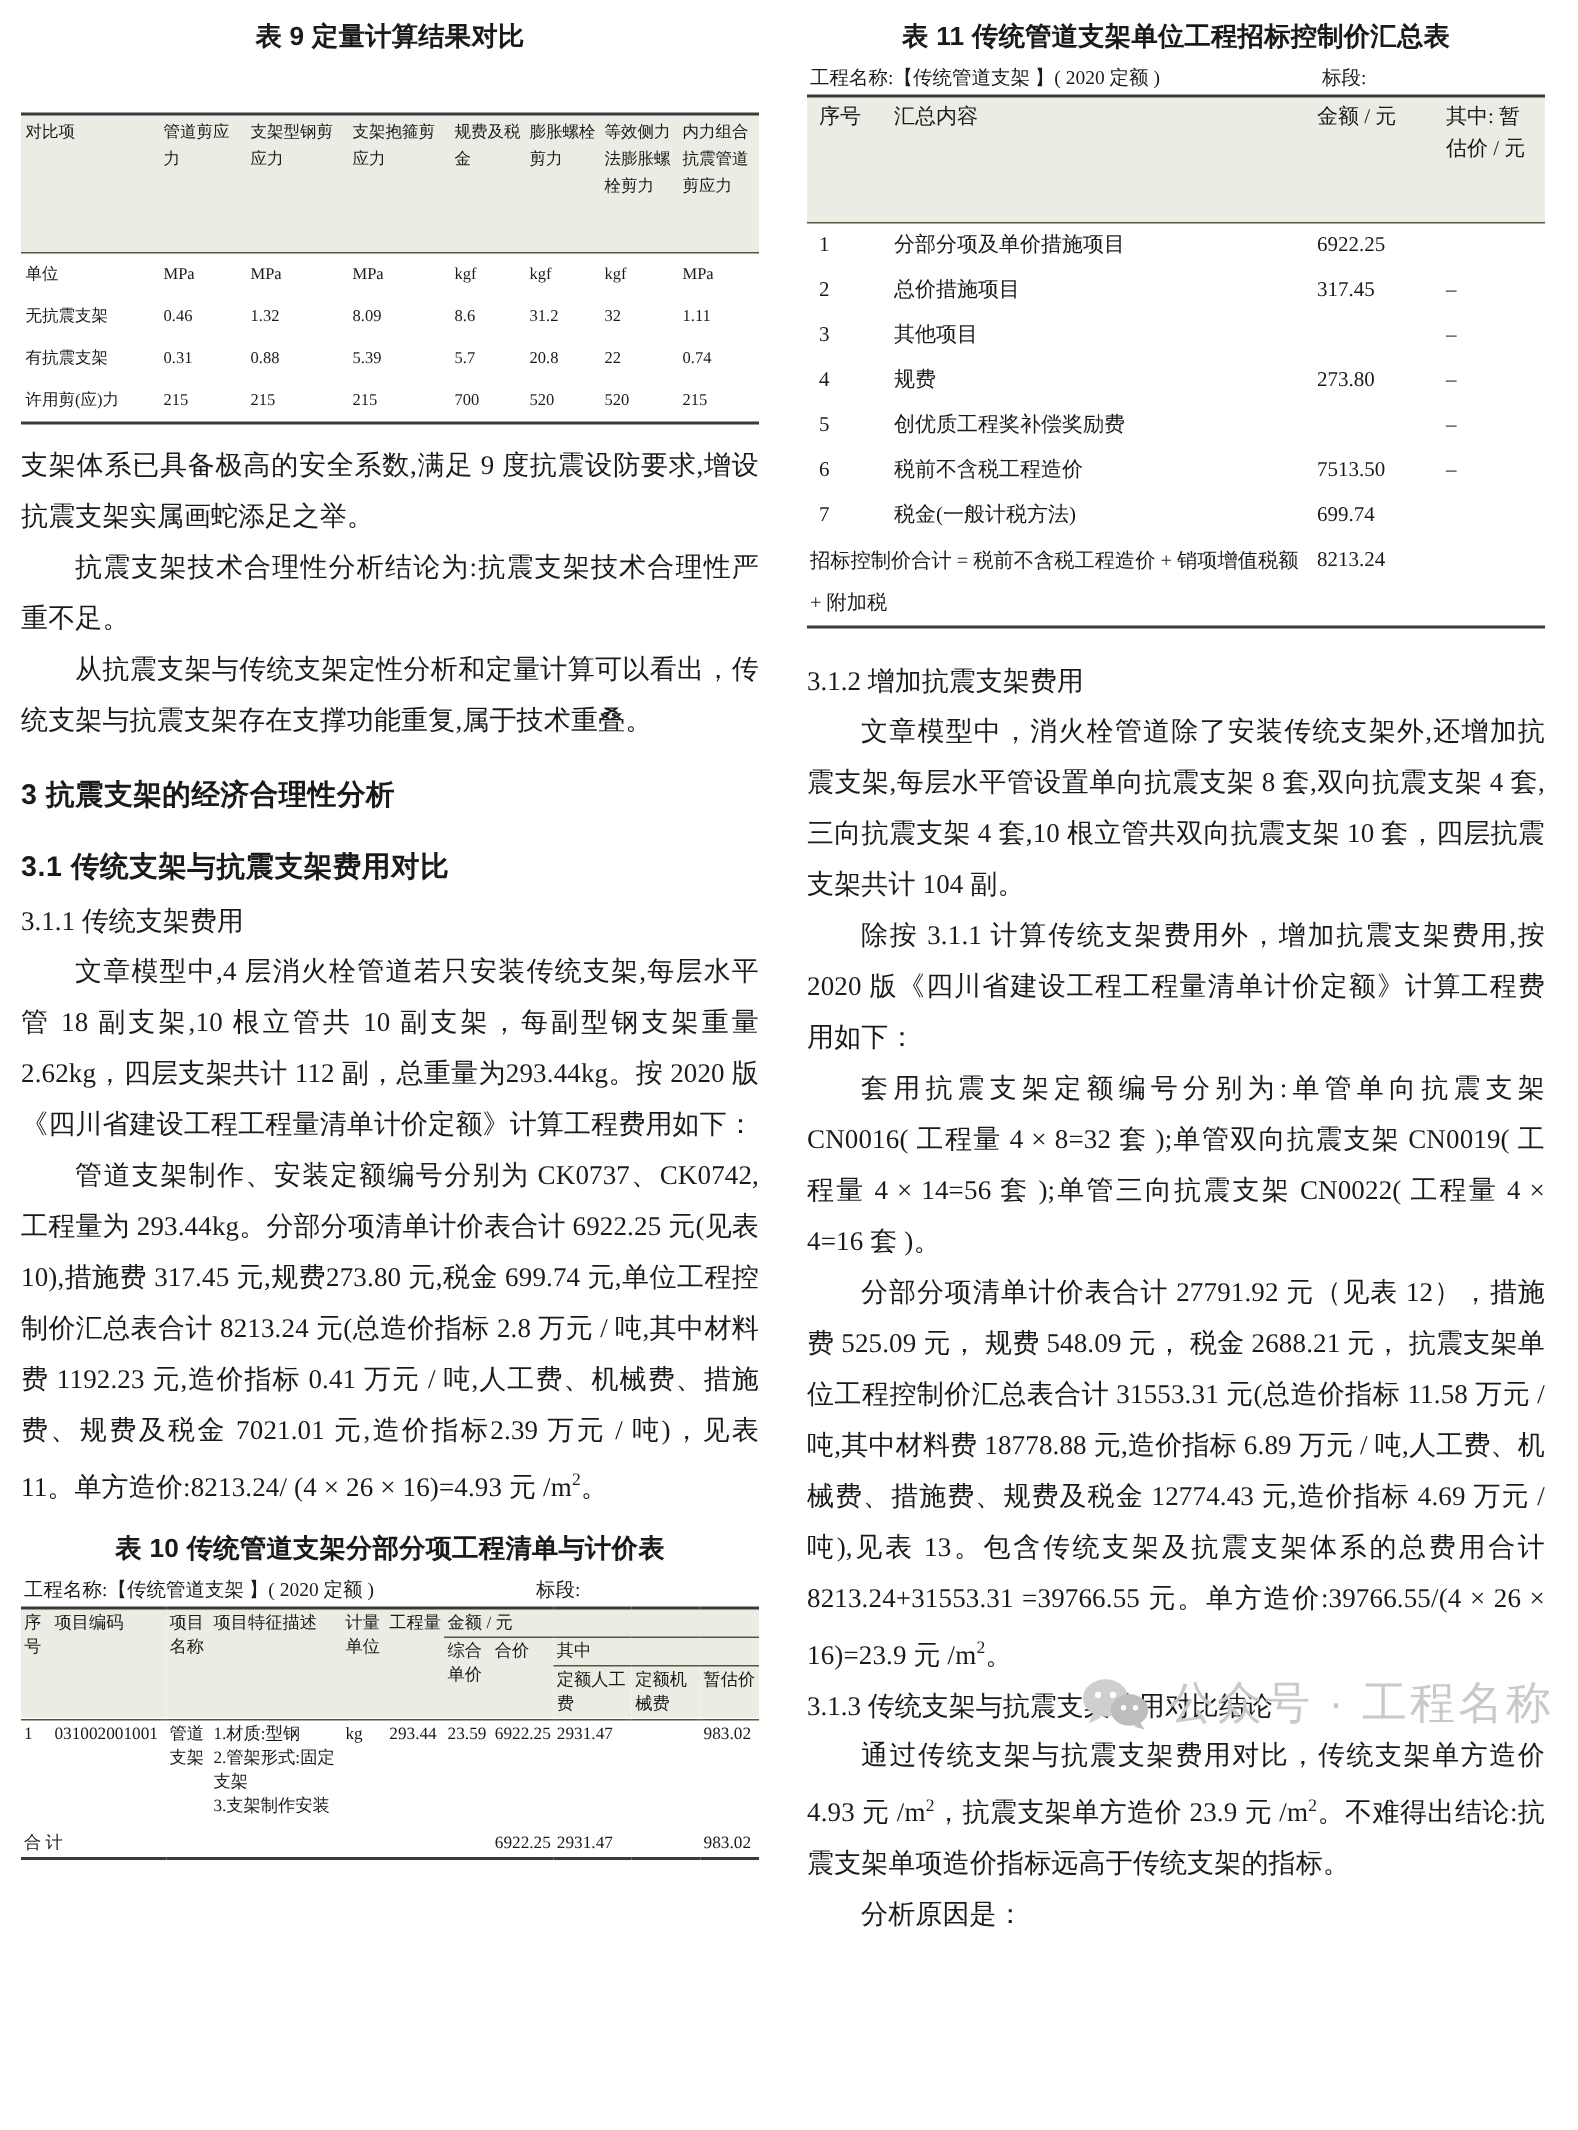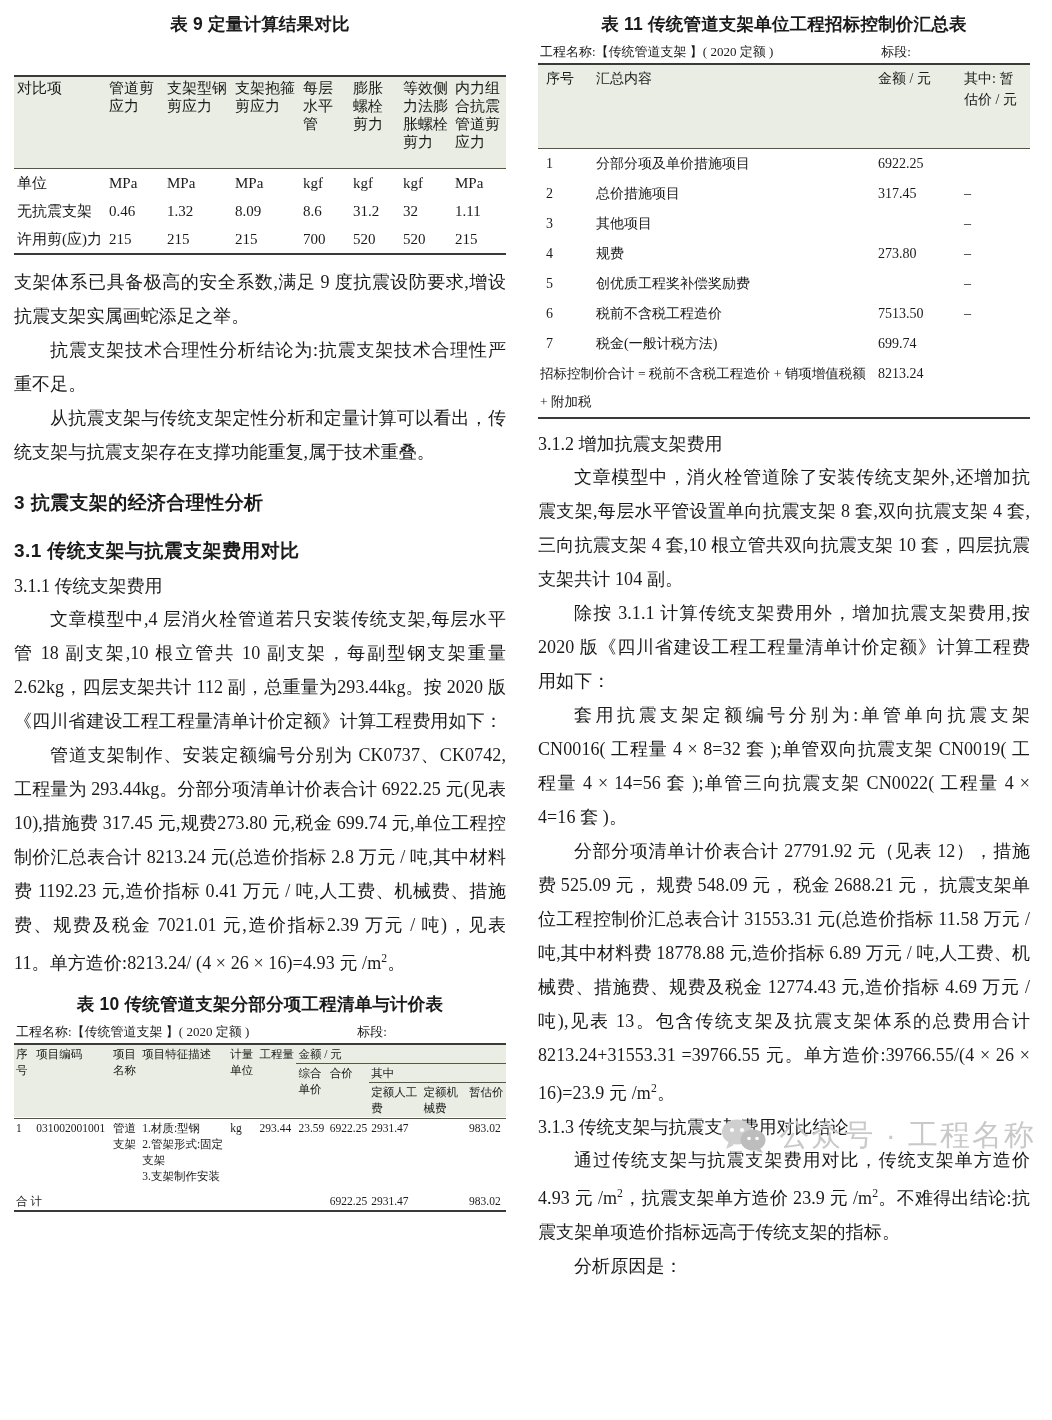--- a/index.html
+++ b/index.html
@@ -76,21 +76,21 @@
     margin: 0 0 2px 2px;
     display: flex;
   }
   .tbl-sub .seg2 { margin-left: 108px; }
 
   table {
     border-collapse: collapse;
     width: 100%;
     font-size: 13.5px;
   }
-  .t9 { font-size: 15px; margin-top: 39px; }
+  .t9 { font-size: 11px; margin-top: 39px; }
   .rule-top { border-top: 2px solid #3a3a3a; }
   .rule-bot { border-bottom: 2px solid #3a3a3a; }
   .rule-mid { border-bottom: 1px solid #55573f; }
 
   .hdr-bg { background: #e9ede3; }
 
   .t9 th, .t9 td {
     padding: 2px 3px 2px 3px;
     vertical-align: top;
     text-align: left;
@@ -154,21 +154,21 @@
 
     <div class="tbl-title">表 9   定量计算结果对比</div>
 
     <table class="t9">
       <thead>
         <tr class="hdr-bg rule-top rule-mid">
           <th style="width:92px">对比项</th>
           <th style="width:58px">管道剪应力</th>
           <th style="width:68px">支架型钢剪应力</th>
           <th style="width:68px">支架抱箍剪应力</th>
-          <th style="width:50px">每层水平管</th>
+          <th style="width:50px">规费及税金</th>
           <th style="width:50px">膨胀螺栓剪力</th>
           <th style="width:52px">等效侧力法膨胀螺栓剪力</th>
           <th style="width:54px">内力组合抗震管道剪应力</th>
         </tr>
       </thead>
       <tbody>
         <tr>
           <td class="nowrap">单位</td>
           <td>MPa</td>
           <td>MPa</td>
@@ -180,20 +180,30 @@
         </tr>
         <tr>
           <td class="nowrap">无抗震支架</td>
           <td>0.46</td>
           <td>1.32</td>
           <td>8.09</td>
           <td>8.6</td>
           <td>31.2</td>
           <td>32</td>
           <td>1.11</td>
+        </tr>
+        <tr>
+          <td class="nowrap">有抗震支架</td>
+          <td>0.31</td>
+          <td>0.88</td>
+          <td>5.39</td>
+          <td>5.7</td>
+          <td>20.8</td>
+          <td>22</td>
+          <td>0.74</td>
         </tr>
         <tr class="rule-bot">
           <td class="nowrap">许用剪(应)力</td>
           <td>215</td>
           <td>215</td>
           <td>215</td>
           <td>700</td>
           <td>520</td>
           <td>520</td>
           <td>215</td>
@@ -337,21 +347,21 @@
           <td class="c-est"></td>
         </tr>
         <tr class="rule-bot">
           <td colspan="2" class="foot-td" style="padding-left:2px">招标控制价合计 = 税前不含税工程造价 + 销项增值税额 + 附加税</td>
           <td class="c-amt">8213.24</td>
           <td class="c-est"></td>
         </tr>
       </tbody>
     </table>
 
-    <div class="h4" style="margin-top:10px">3.1.2 增加抗震支架费用</div>
+    <div class="h4" style="margin-top:20px">3.1.2 增加抗震支架费用</div>
     <p class="para">文章模型中，消火栓管道除了安装传统支架外,还增加抗震支架,每层水平管设置单向抗震支架 8 套,双向抗震支架 4 套,三向抗震支架 4 套,10 根立管共双向抗震支架 10 套，四层抗震支架共计 104 副。</p>
     <p class="para">除按 3.1.1 计算传统支架费用外，增加抗震支架费用,按 2020 版《四川省建设工程工程量清单计价定额》计算工程费用如下：</p>
     <p class="para">套用抗震支架定额编号分别为:单管单向抗震支架 CN0016( 工程量 4 × 8=32 套 );单管双向抗震支架 CN0019( 工程量 4 × 14=56 套 );单管三向抗震支架 CN0022( 工程量 4 × 4=16 套 )。</p>
     <p class="para"><span>分部分项清单计价表合计 27791.92 元（见表 12），措施费 525.09 元， 规费 548.09 元， 税金 2688.21 元， 抗震支架单位工程控制价汇总表合计 31553.31 元(总造价指标 11.58 万元 / 吨,其中材料费 18778.88 元,造价指标 6.89 万元 / 吨,人工费、机械费、措施费、规费及税金 12774.43 元,造价指标 4.69 万元 / 吨),见表 13。包含传统支架及抗震支架体系的总费用合计 8213.24+31553.31 =39766.55 元。单方造价:39766.55/(4 × 26 × 16)=23.9 元 /m</span><sup>2</sup><span>。</span></p>
 
     <div class="h4">3.1.3 传统支架与抗震支架费用对比结论</div>
     <p class="para"><span>通过传统支架与抗震支架费用对比，传统支架单方造价 4.93 元 /m</span><sup>2</sup><span>，抗震支架单方造价 23.9 元 /m</span><sup>2</sup><span>。不难得出结论:抗震支架单项造价指标远高于传统支架的指标。</span></p>
     <p class="para">分析原因是：</p>
 
   </div>

